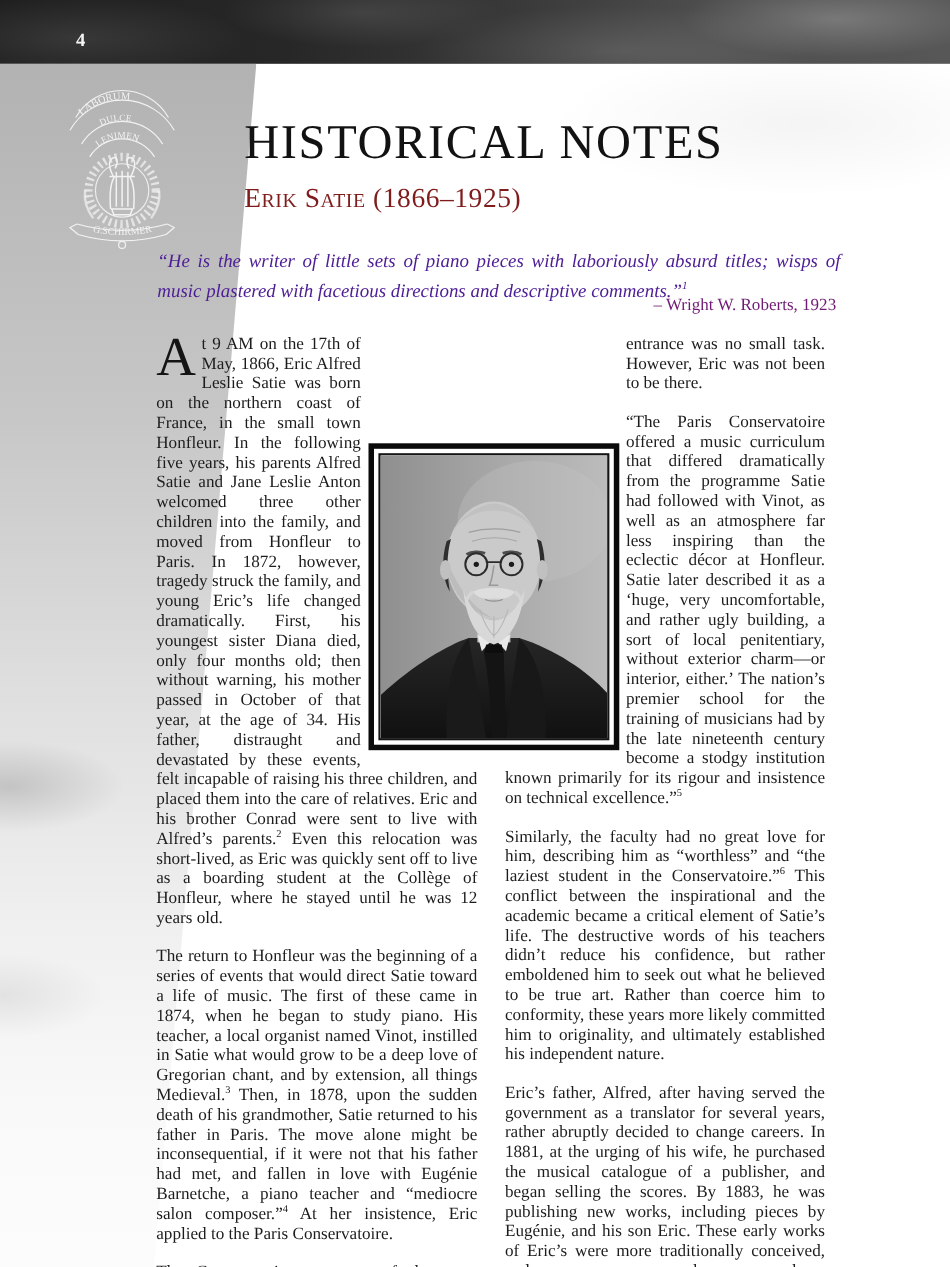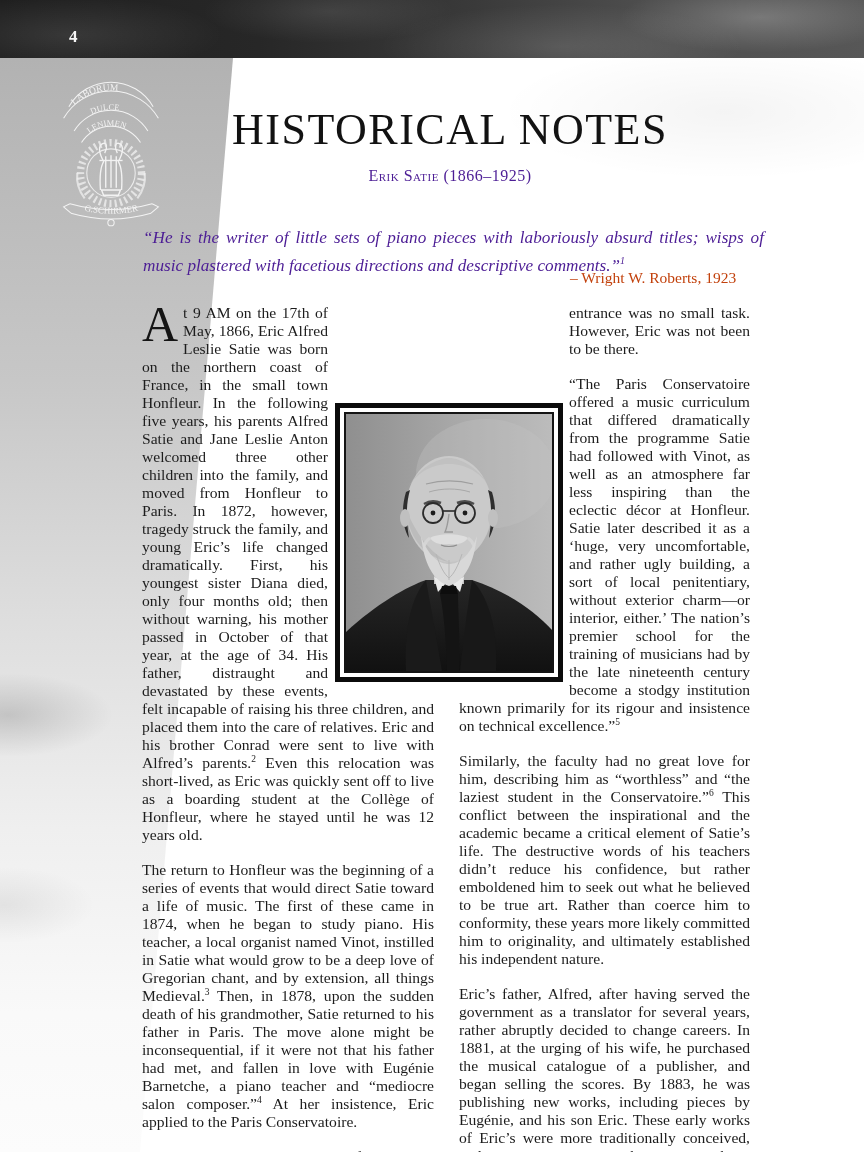--- a/index.html
+++ b/index.html
@@ -25,30 +25,30 @@
       linear-gradient(180deg,#b2b2b2 5%,#c7c7c7 33%,#dedede 54%,#efefef 72%,#f9f9f9 88%,#fcfcfc 100%);}
   .white-mist{position:absolute;top:58px;left:400px;width:464px;height:180px;pointer-events:none;
     background:radial-gradient(300px 90px at 70% 30%, rgba(0,0,0,0.045), transparent 75%);}
 
   
   .logo{position:absolute;left:53px;top:72px;width:116px;height:158px;opacity:.82;}
   .logo text{fill:#ffffff;font-family:"Liberation Serif",serif;}
   .logo .ln{stroke:#ffffff;fill:none;stroke-width:1;}
 
   
-  .header{position:absolute;left:222px;top:104px;width:456px;text-align:center;}
+  .header{position:absolute;left:222px;top:104px;width:456px;}
   .title{font-size:44px;letter-spacing:1.5px;color:#121212;white-space:nowrap;}
-  .subtitle{margin-top:12px;font-size:16px;color:#4c1d95;letter-spacing:0.5px;}
+  .subtitle{margin-top:12px;font-size:25px;color:#7f1d1d;letter-spacing:0.5px;}
   .sc{font-variant:small-caps;}
 
   
   .quote{position:absolute;left:143px;top:226px;width:621px;font-style:italic;
          font-size:17.2px;line-height:23px;color:#4c1d95;text-align:justify;}
   .quote sup{font-size:10px;}
-  .attribution{position:absolute;left:570px;top:269px;width:170px;font-size:15.5px;color:#c2410c;}
+  .attribution{position:absolute;left:594px;top:269px;width:170px;font-size:15.5px;color:#701a75;}
 
   
   .col{position:absolute;top:304px;}
   .col-left{left:142px;width:292px;}
   .col-right{left:459px;width:291px;}
   .col p{margin:0 0 17px 0;font-size:15.6px;line-height:18px;text-align:justify;color:#1c1c1c;}
   .col p.cont{text-align-last:justify;}
   .col sup{font-size:9.5px;line-height:0;}
   .dropcap{float:left;font-size:50px;line-height:40px;margin:0 5px 0 0;color:#141414;}
   .spacer-left{float:right;width:106px;height:290px;margin-top:92px;}

